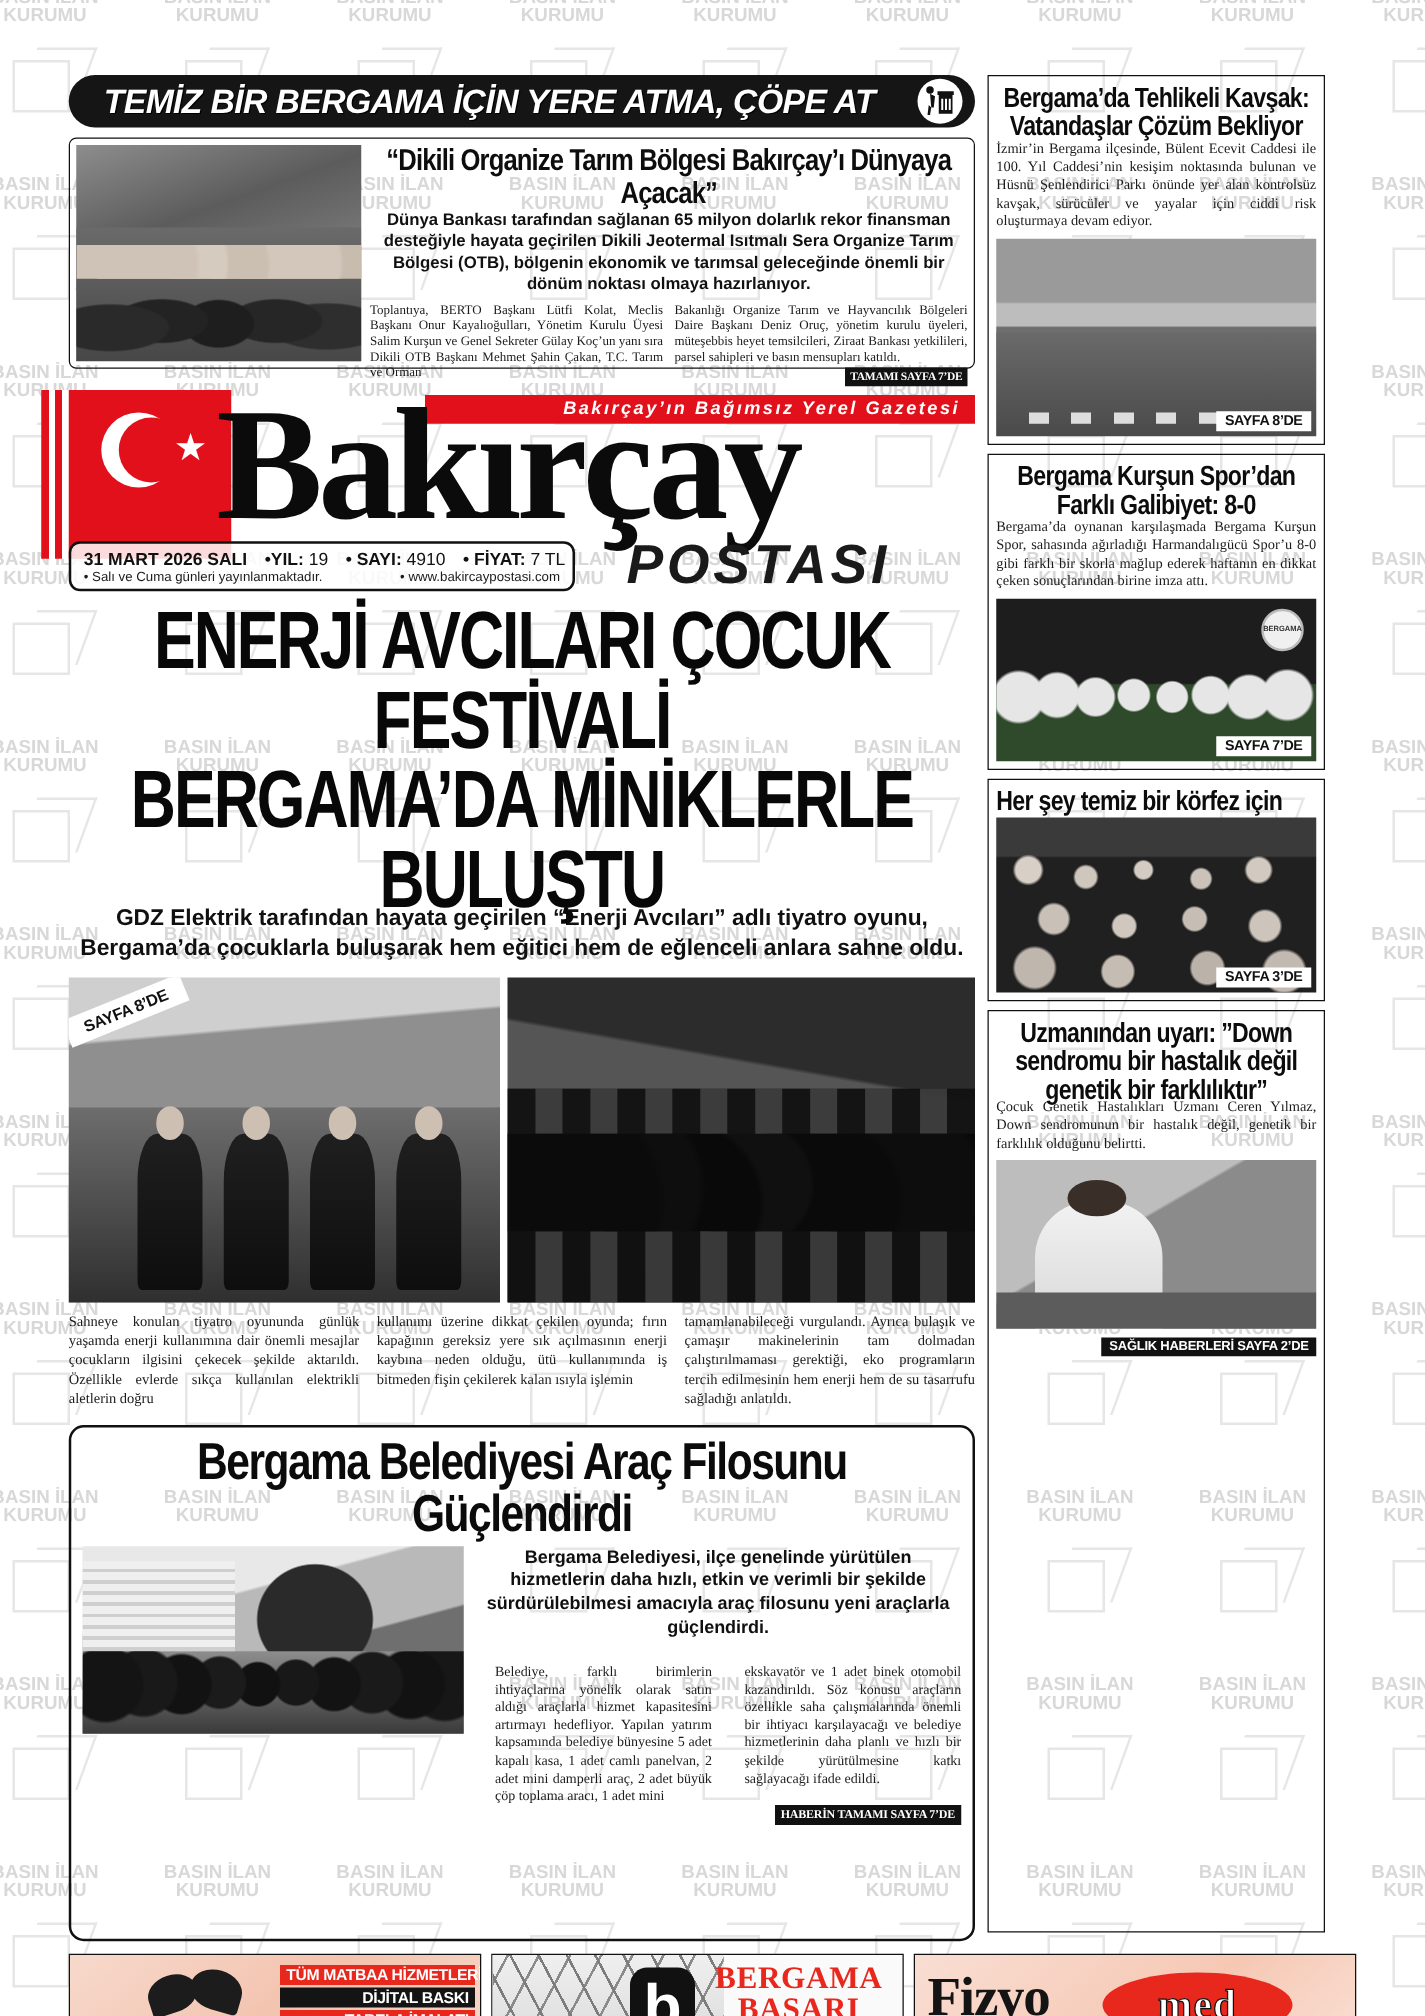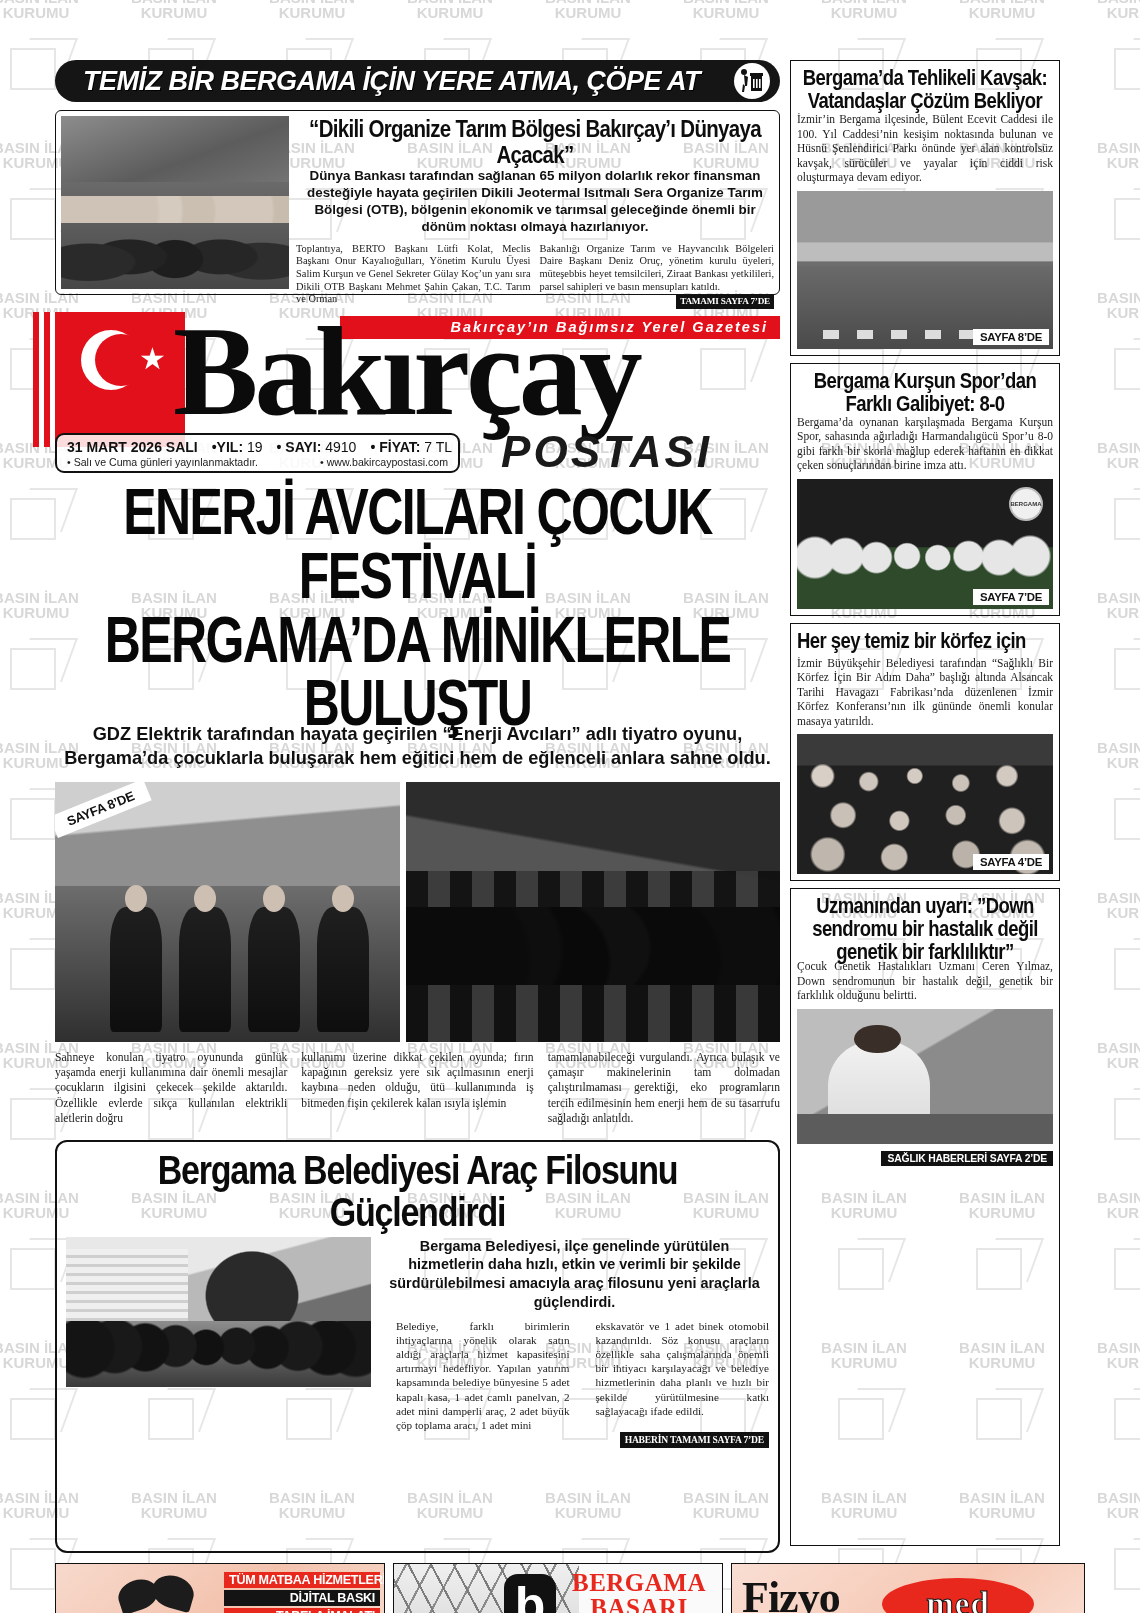--- a/index.html
+++ b/index.html
@@ -333,21 +333,21 @@
       radial-gradient(circle at 56% 38%, #181818 0 10%, transparent 11%),
       radial-gradient(circle at 66% 40%, #131313 0 10%, transparent 11%),
       radial-gradient(circle at 76% 38%, #1a1a1a 0 10%, transparent 11%),
       radial-gradient(circle at 86% 40%, #121212 0 10%, transparent 11%),
       radial-gradient(circle at 95% 38%, #171717 0 10%, transparent 11%),
       linear-gradient(#8d8d8d,#3a3a3a);
   }
   .bel-right { flex: 1; display: flex; flex-direction: column; }
   .bel-sub {
     font-weight: bold; font-size: 14.4px; line-height: 1.3;
-    text-align: center; color: #101010; margin-bottom: 7px;
+    text-align: center; color: #101010; margin-bottom: 19px;
   }
   .bel-cols { display: flex; gap: 10px; }
   .bel-cols .c {
     flex: 1; font-family: "Liberation Serif", serif;
     font-size: 11.2px; line-height: 1.27; color: #1b1b1b;
     text-align: justify;
     margin-left: 16px;
   }
   .haber-tag {
     display: inline-block; background: #111; color: #fff;
@@ -1174,24 +1174,23 @@
           <div class="side-text">Bergama’da oynanan karşılaşmada Bergama Kurşun Spor, sahasında ağırladığı Harmandalıgücü Spor’u 8-0 gibi farklı bir skorla mağlup ederek haftanın en dikkat çeken sonuçlarından birine imza attı.</div>
           <div class="side-photo sp-team">
             <div class="badge">BERGAMA</div>
             <div class="roster"></div>
             <div class="sayfa-pill">SAYFA 7’DE</div>
           </div>
         </div>
 
         <div class="side-mod">
           <div class="side-head left">Her şey temiz bir körfez için</div>
-          <div class="side-text">İzmir Büyükşehir Belediyesi tarafından “Sağlıklı Bir Körfez İçin Bir Adım Daha” başlığı altında Alsancak Tarihi Havagazı Fabrikası’nda düzenlenen İzmir Körfez Konferansı’nın ilk gününde önemli konular masaya yatırıldı.</div>
           <div class="side-photo sp-crowd">
             <div class="rows"></div>
-            <div class="sayfa-pill">SAYFA 4’DE</div>
+            <div class="sayfa-pill">SAYFA 3’DE</div>
           </div>
         </div>
 
         <div class="side-mod" style="flex:1">
           <div class="side-head">Uzmanından uyarı: ”Down sendromu bir hastalık değil genetik bir farklılıktır”</div>
           <div class="side-text">Çocuk Genetik Hastalıkları Uzmanı Ceren Yılmaz, Down sendromunun bir hastalık değil, genetik bir farklılık olduğunu belirtti.</div>
           <div class="side-photo sp-doctor">
             <div class="person"></div>
               <div class="desk"></div>
           </div>

